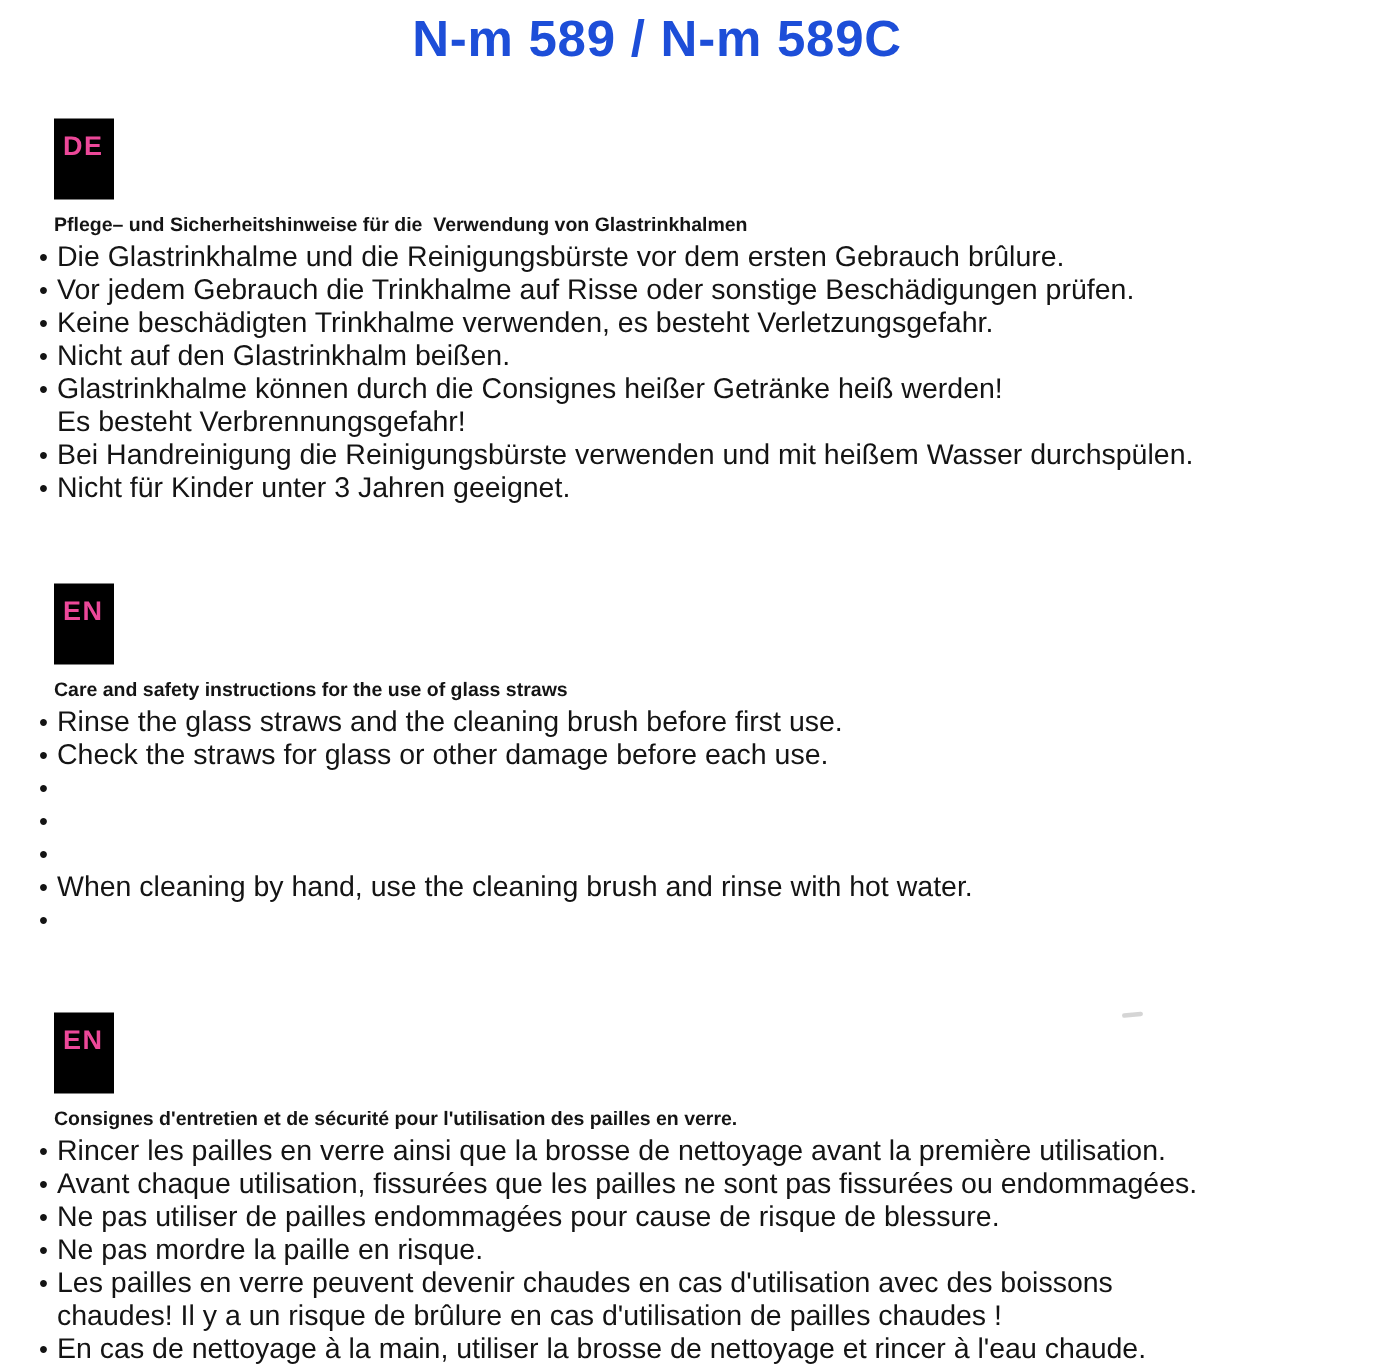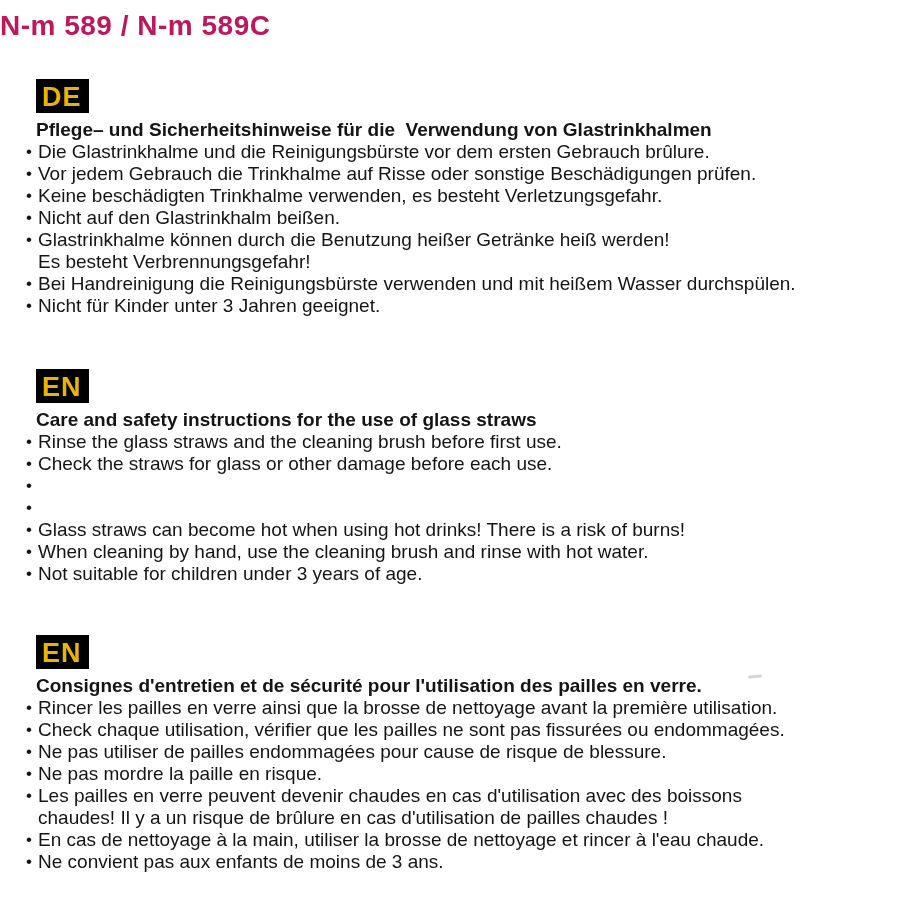--- a/index.html
+++ b/index.html
@@ -6,46 +6,46 @@
   body {
     width:920px; height:912px;
     background:#ffffff;
     color:#141414;
     font-family:"Liberation Sans", sans-serif;
     position:relative;
     overflow:hidden;
   }
   .doc-title {
     margin:10px 44px 0 0;
-    text-align:left;
-    font-size:28px;
+    text-align:center;
+    font-size:34px;
     line-height:32px;
     font-weight:bold;
     letter-spacing:0.5px;
-    color:#be185d;
+    color:#1d4ed8;
   }
   .section { padding-left:26px; }
   .sec-de { margin-top:37px; }
   .sec-en { margin-top:52px; }
   .sec-fr { margin-top:50px; }
   .badge {
     display:inline-block;
     margin-left:10px;
     background:#000000;
-    color:#eab308;
+    color:#ec4899;
     font-weight:bold;
-    font-size:27px;
+    font-size:18px;
     line-height:32px;
-    padding:2px 7px 0 6px;
+    padding:2px 7px 20px 6px;
     letter-spacing:1px;
   }
   .heading {
     margin:6px 0 0 10px;
     font-weight:bold;
-    font-size:19px;
+    font-size:13px;
     line-height:22px;
     white-space:pre-wrap;
   }
   .line {
     display:flex;
     font-size:19px;
     line-height:22px;
     white-space:nowrap;
   }
   .bullet {
@@ -84,21 +84,21 @@
   <div class="line">
       <span class="bullet">•</span>
       <span class="line-text">Keine beschädigten Trinkhalme verwenden, es besteht Verletzungsgefahr.</span>
     </div>
   <div class="line">
       <span class="bullet">•</span>
       <span class="line-text">Nicht auf den Glastrinkhalm beißen.</span>
     </div>
   <div class="line">
       <span class="bullet">•</span>
-      <span class="line-text">Glastrinkhalme können durch die Benutzung heißer Getränke heiß werden!</span>
+      <span class="line-text">Glastrinkhalme können durch die Consignes heißer Getränke heiß werden!</span>
     </div>
   <div class="line">
       <span class="bullet"></span>
       <span class="line-text">Es besteht Verbrennungsgefahr!</span>
     </div>
   <div class="line">
       <span class="bullet">•</span>
       <span class="line-text">Bei Handreinigung die Reinigungsbürste verwenden und mit heißem Wasser durchspülen.</span>
     </div>
   <div class="line">
@@ -119,42 +119,40 @@
       <span class="line-text">Check the straws for glass or other damage before each use.</span>
     </div>
   <div class="line">
       <span class="bullet">•</span>
     </div>
   <div class="line">
       <span class="bullet">•</span>
     </div>
   <div class="line">
       <span class="bullet">•</span>
-      <span class="line-text">Glass straws can become hot when using hot drinks! There is a risk of burns!</span>
     </div>
   <div class="line">
       <span class="bullet">•</span>
       <span class="line-text">When cleaning by hand, use the cleaning brush and rinse with hot water.</span>
     </div>
   <div class="line">
       <span class="bullet">•</span>
-      <span class="line-text">Not suitable for children under 3 years of age.</span>
     </div>
 </section>
 
 <section class="section sec-fr">
   <div class="badge">EN</div>
   <div class="heading">Consignes d'entretien et de sécurité pour l'utilisation des pailles en verre.</div>
   <div class="line">
       <span class="bullet">•</span>
       <span class="line-text">Rincer les pailles en verre ainsi que la brosse de nettoyage avant la première utilisation.</span>
     </div>
   <div class="line">
       <span class="bullet">•</span>
-      <span class="line-text">Check chaque utilisation, vérifier que les pailles ne sont pas fissurées ou endommagées.</span>
+      <span class="line-text">Avant chaque utilisation, fissurées que les pailles ne sont pas fissurées ou endommagées.</span>
     </div>
   <div class="line">
       <span class="bullet">•</span>
       <span class="line-text">Ne pas utiliser de pailles endommagées pour cause de risque de blessure.</span>
     </div>
   <div class="line">
       <span class="bullet">•</span>
       <span class="line-text">Ne pas mordre la paille en risque.</span>
     </div>
   <div class="line">

